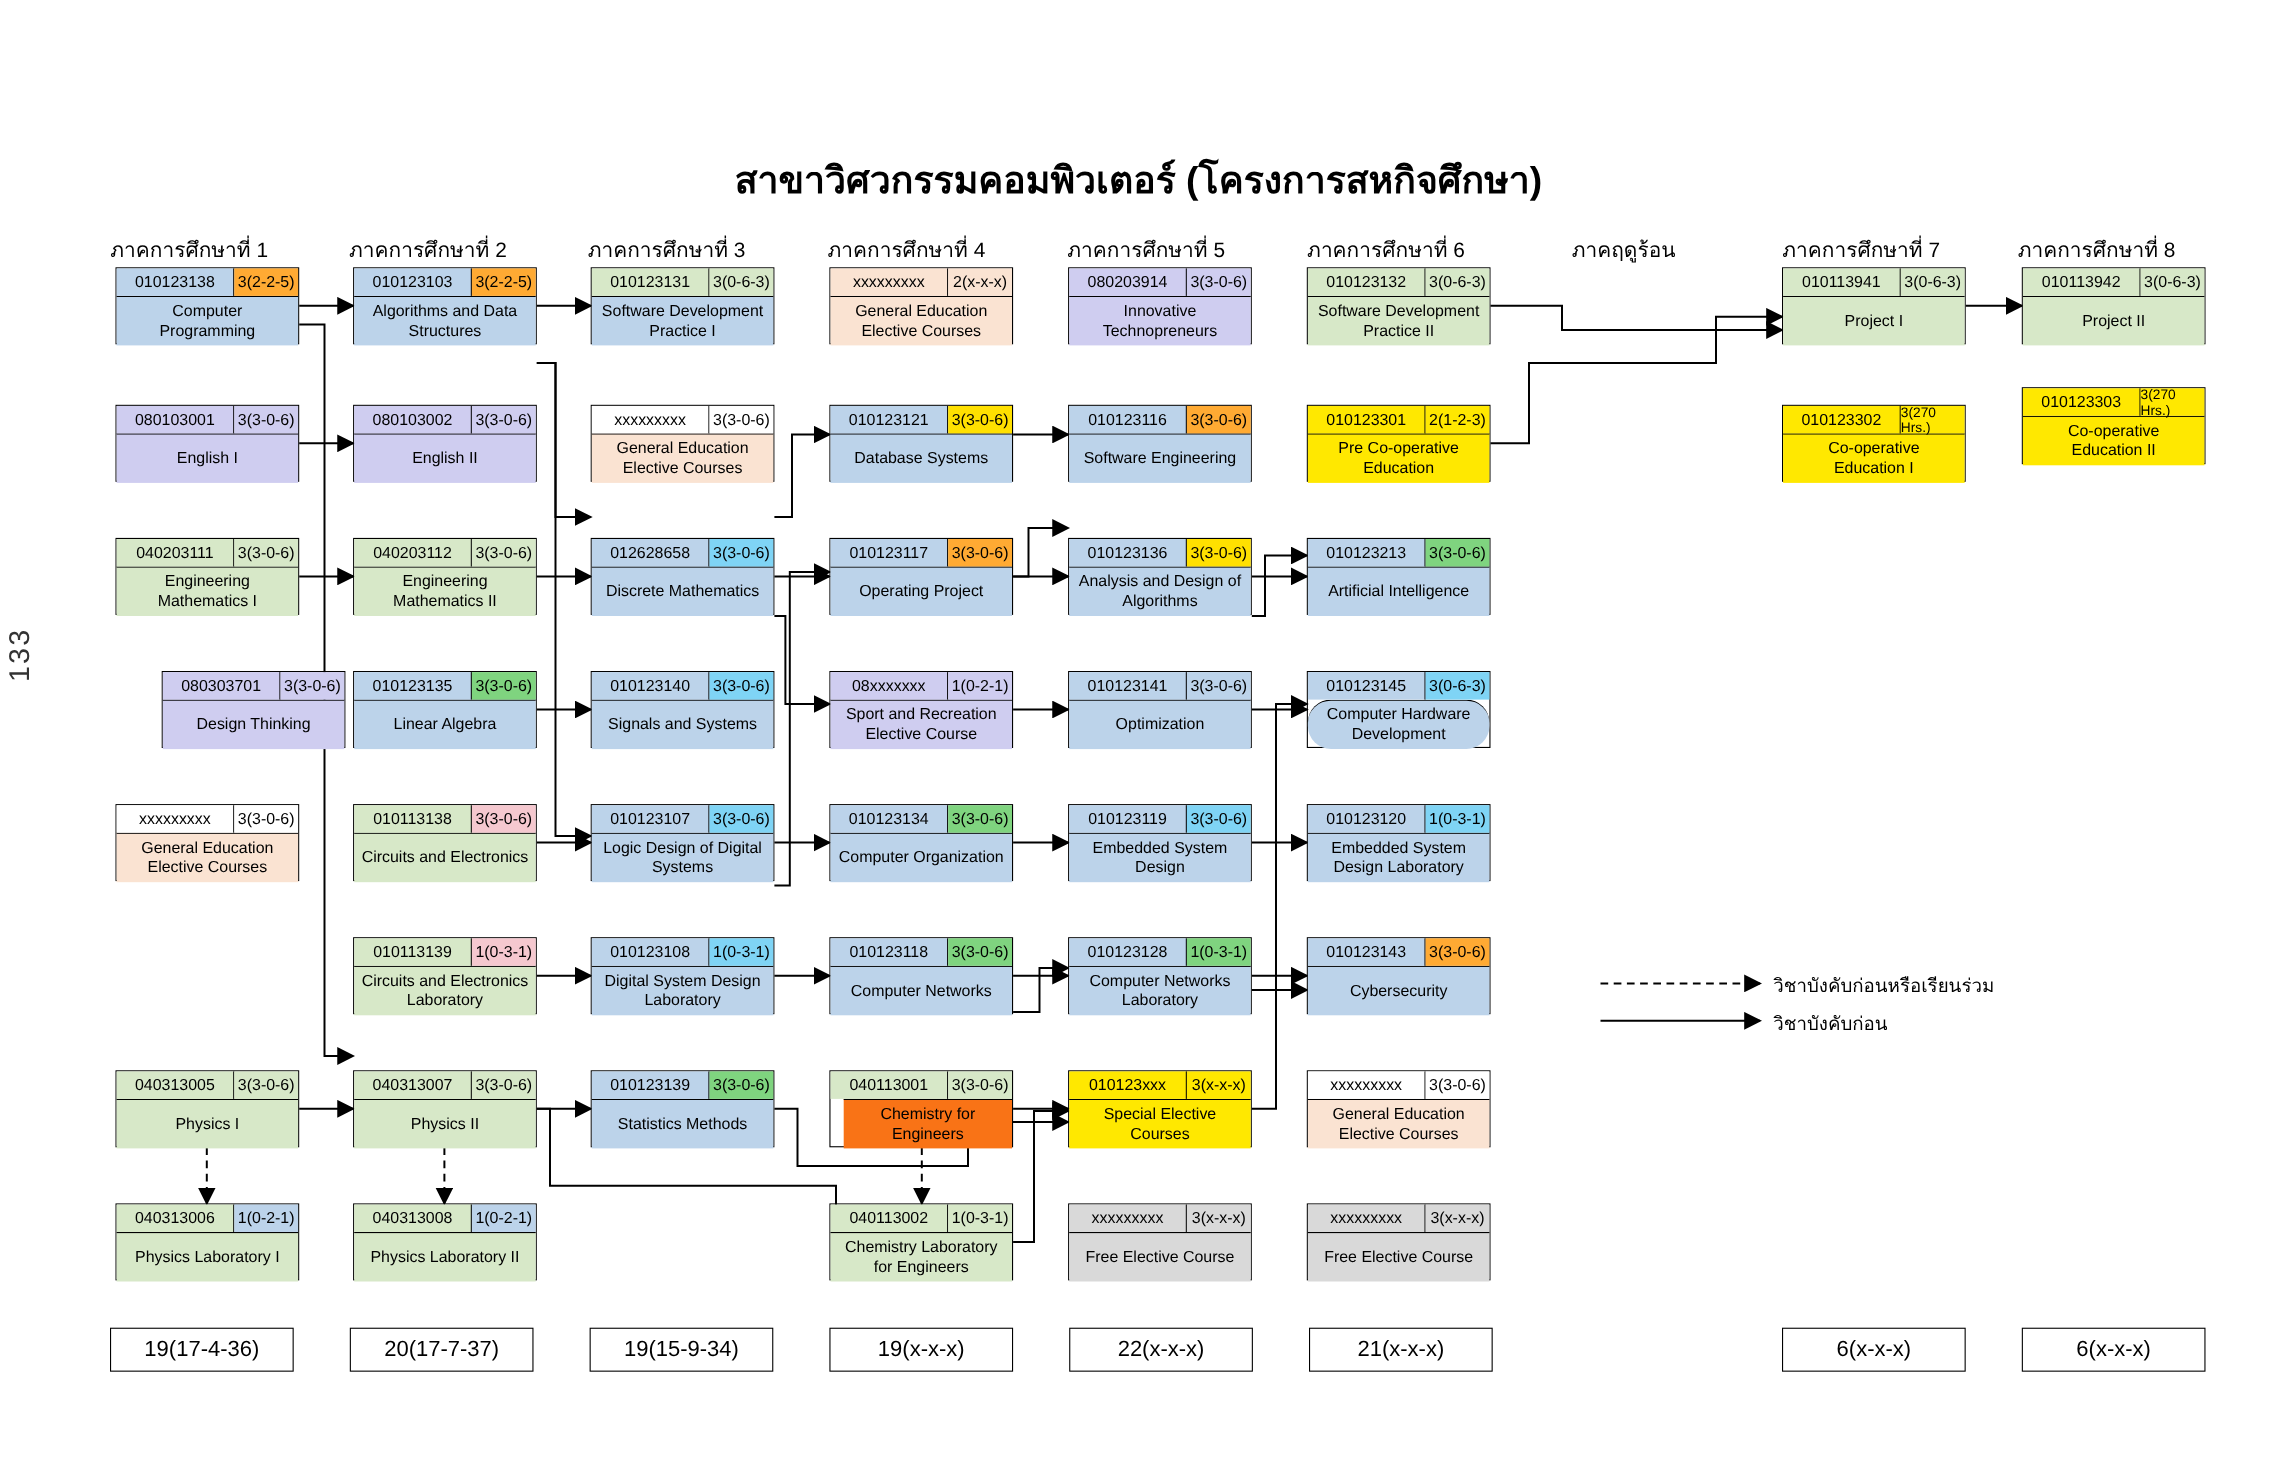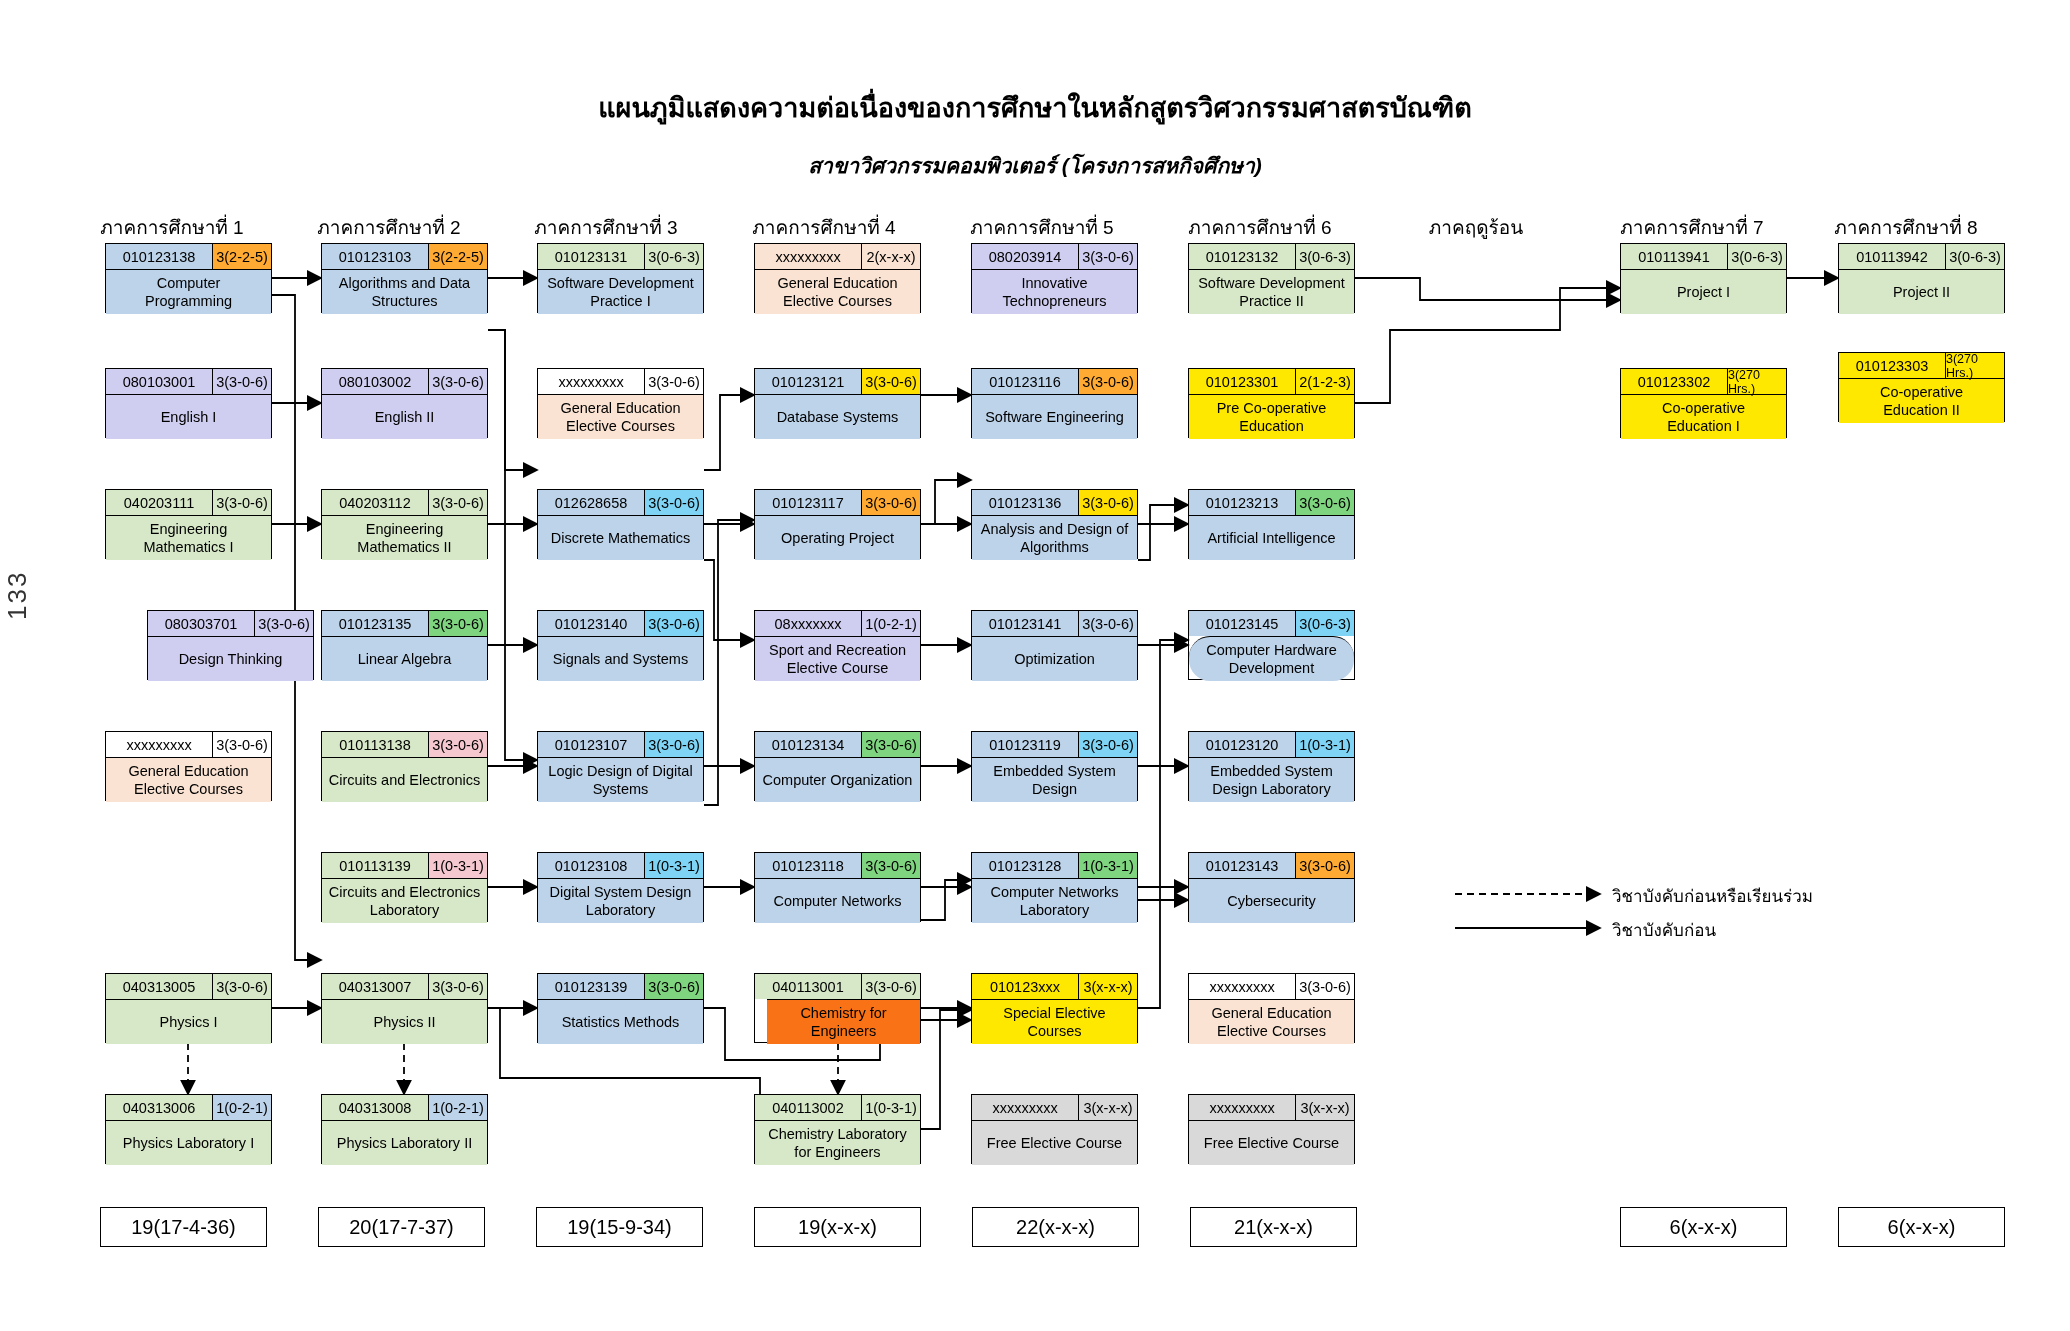--- a/index.html
+++ b/index.html
@@ -1,20 +1,20 @@
 <!DOCTYPE html>
 <html><head>
 <meta charset="utf-8">
 <style>
   html,body{margin:0;padding:0;background:#ffffff;}
   body{width:2070px;height:1331px;position:relative;font-family:"Liberation Sans",sans-serif;overflow:hidden;}
   #root{position:absolute;left:0;top:0;width:2070px;height:1331px;}
   .title{position:absolute;width:100%;text-align:center;font-weight:bold;color:#000;}
   #title1{top:86px;font-size:27px;}
-  #title2{top:149px;font-size:21px;font-style:italic;}
+  #title2{top:136px;font-size:34px;}
   .colhead{position:absolute;font-size:19px;color:#000;text-align:center;}
   .pagenum{position:absolute;left:2px;top:620px;font-size:26px;color:#333;
            transform:rotate(-90deg);transform-origin:left top;letter-spacing:2px;}
   .node{position:absolute;border:1.6px solid #000;box-sizing:border-box;}
   .node .hdr{display:flex;height:25px;box-sizing:border-box;}
   .node .code{flex:1;border-right:1.6px solid #000;font-size:14.5px;
               display:flex;align-items:center;justify-content:center;color:#000;}
   .node .cred{width:58px;font-size:14.5px;display:flex;align-items:center;justify-content:center;color:#000;}
   .node .body{border-top:1.6px solid #000;display:flex;align-items:center;justify-content:center;
               text-align:center;font-size:14.5px;line-height:1.25;color:#000;padding:2px 3px;box-sizing:border-box;}
@@ -23,21 +23,20 @@
   .legend-text{position:absolute;font-size:17px;color:#000;}
   svg.links{position:absolute;left:0;top:0;width:2070px;height:1331px;pointer-events:none;}
 </style>
 </head>
 <body>
 
 <div id="root">
 
   <div class="pagenum">133</div>
 
-  <div class="title" id="title1">แผนภูมิแสดงความต่อเนื่องของการศึกษาในหลักสูตรวิศวกรรมศาสตรบัณฑิต</div>
   <div class="title" id="title2">สาขาวิศวกรรมคอมพิวเตอร์ (โครงการสหกิจศึกษา)</div>
 
   <div id="colheads">
       <div class="colhead" style="left: 88px; top: 212px; width: 168px;">ภาคการศึกษาที่ 1</div>
       <div class="colhead" style="left: 305px; top: 212px; width: 168px;">ภาคการศึกษาที่ 2</div>
       <div class="colhead" style="left: 522px; top: 212px; width: 168px;">ภาคการศึกษาที่ 3</div>
       <div class="colhead" style="left: 740px; top: 212px; width: 168px;">ภาคการศึกษาที่ 4</div>
       <div class="colhead" style="left: 958px; top: 212px; width: 168px;">ภาคการศึกษาที่ 5</div>
       <div class="colhead" style="left: 1176px; top: 212px; width: 168px;">ภาคการศึกษาที่ 6</div>
       <div class="colhead" style="left: 1392px; top: 212px; width: 168px;">ภาคฤดูร้อน</div>

